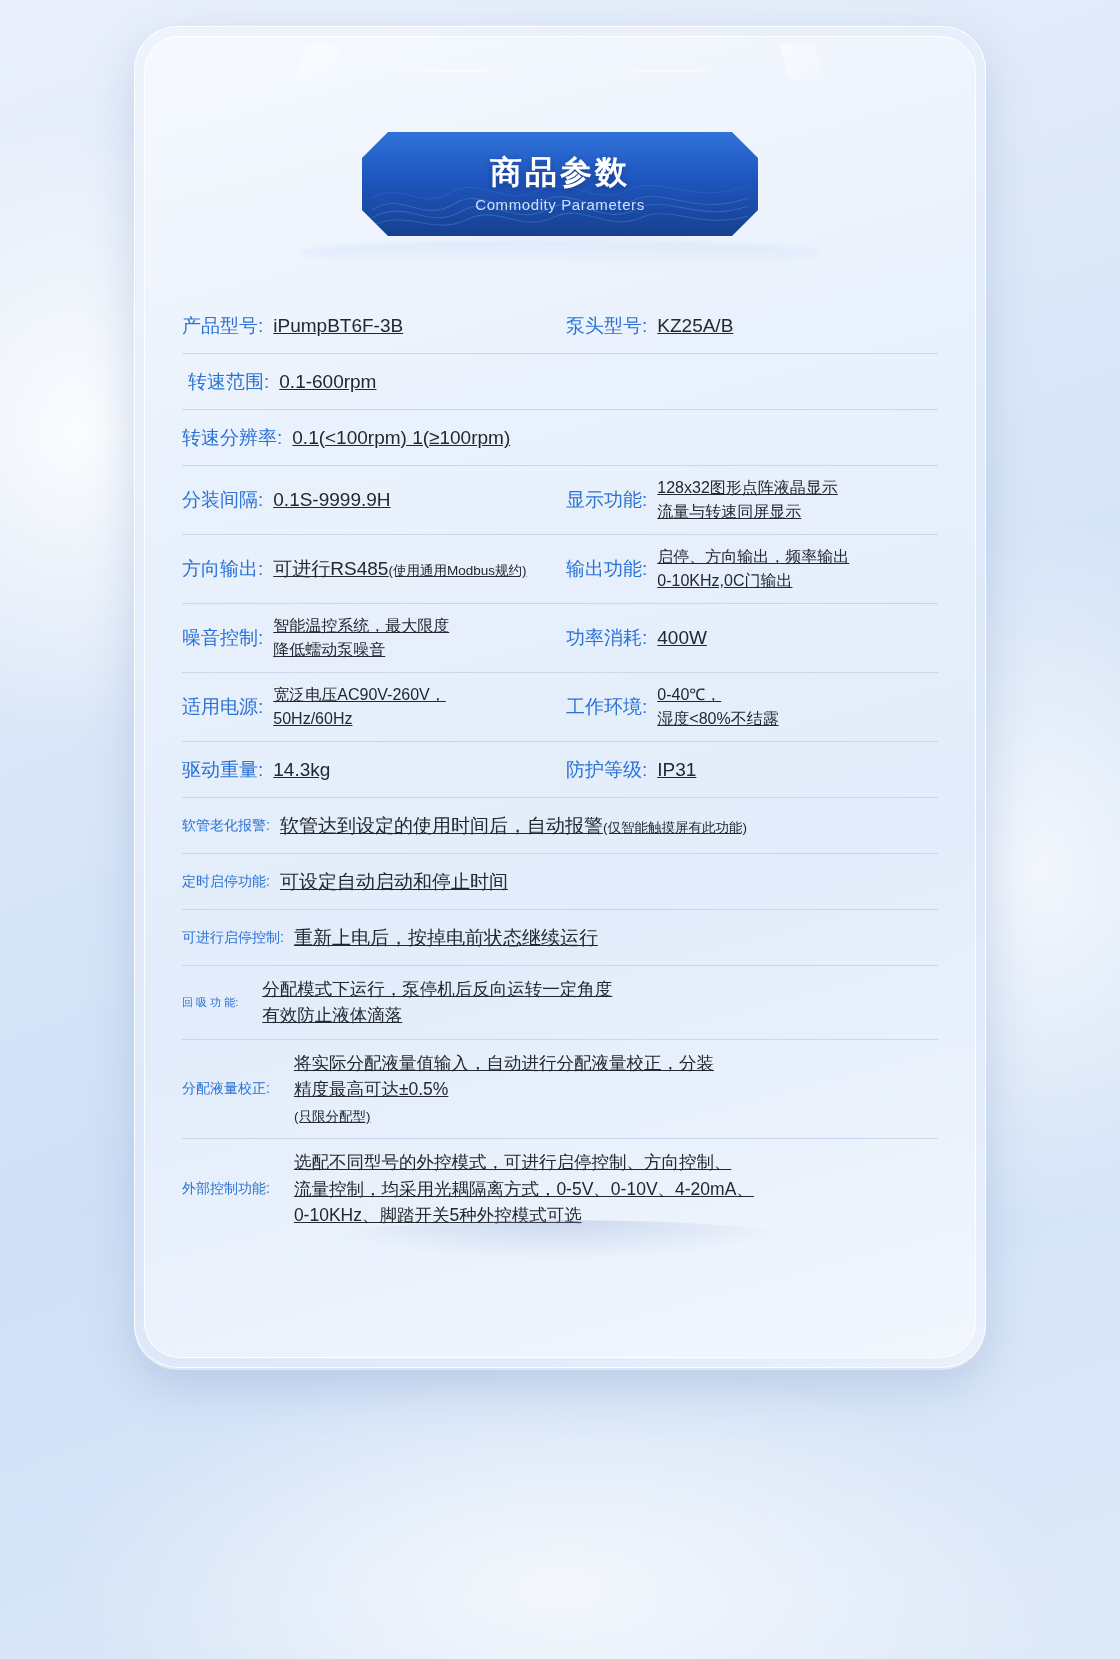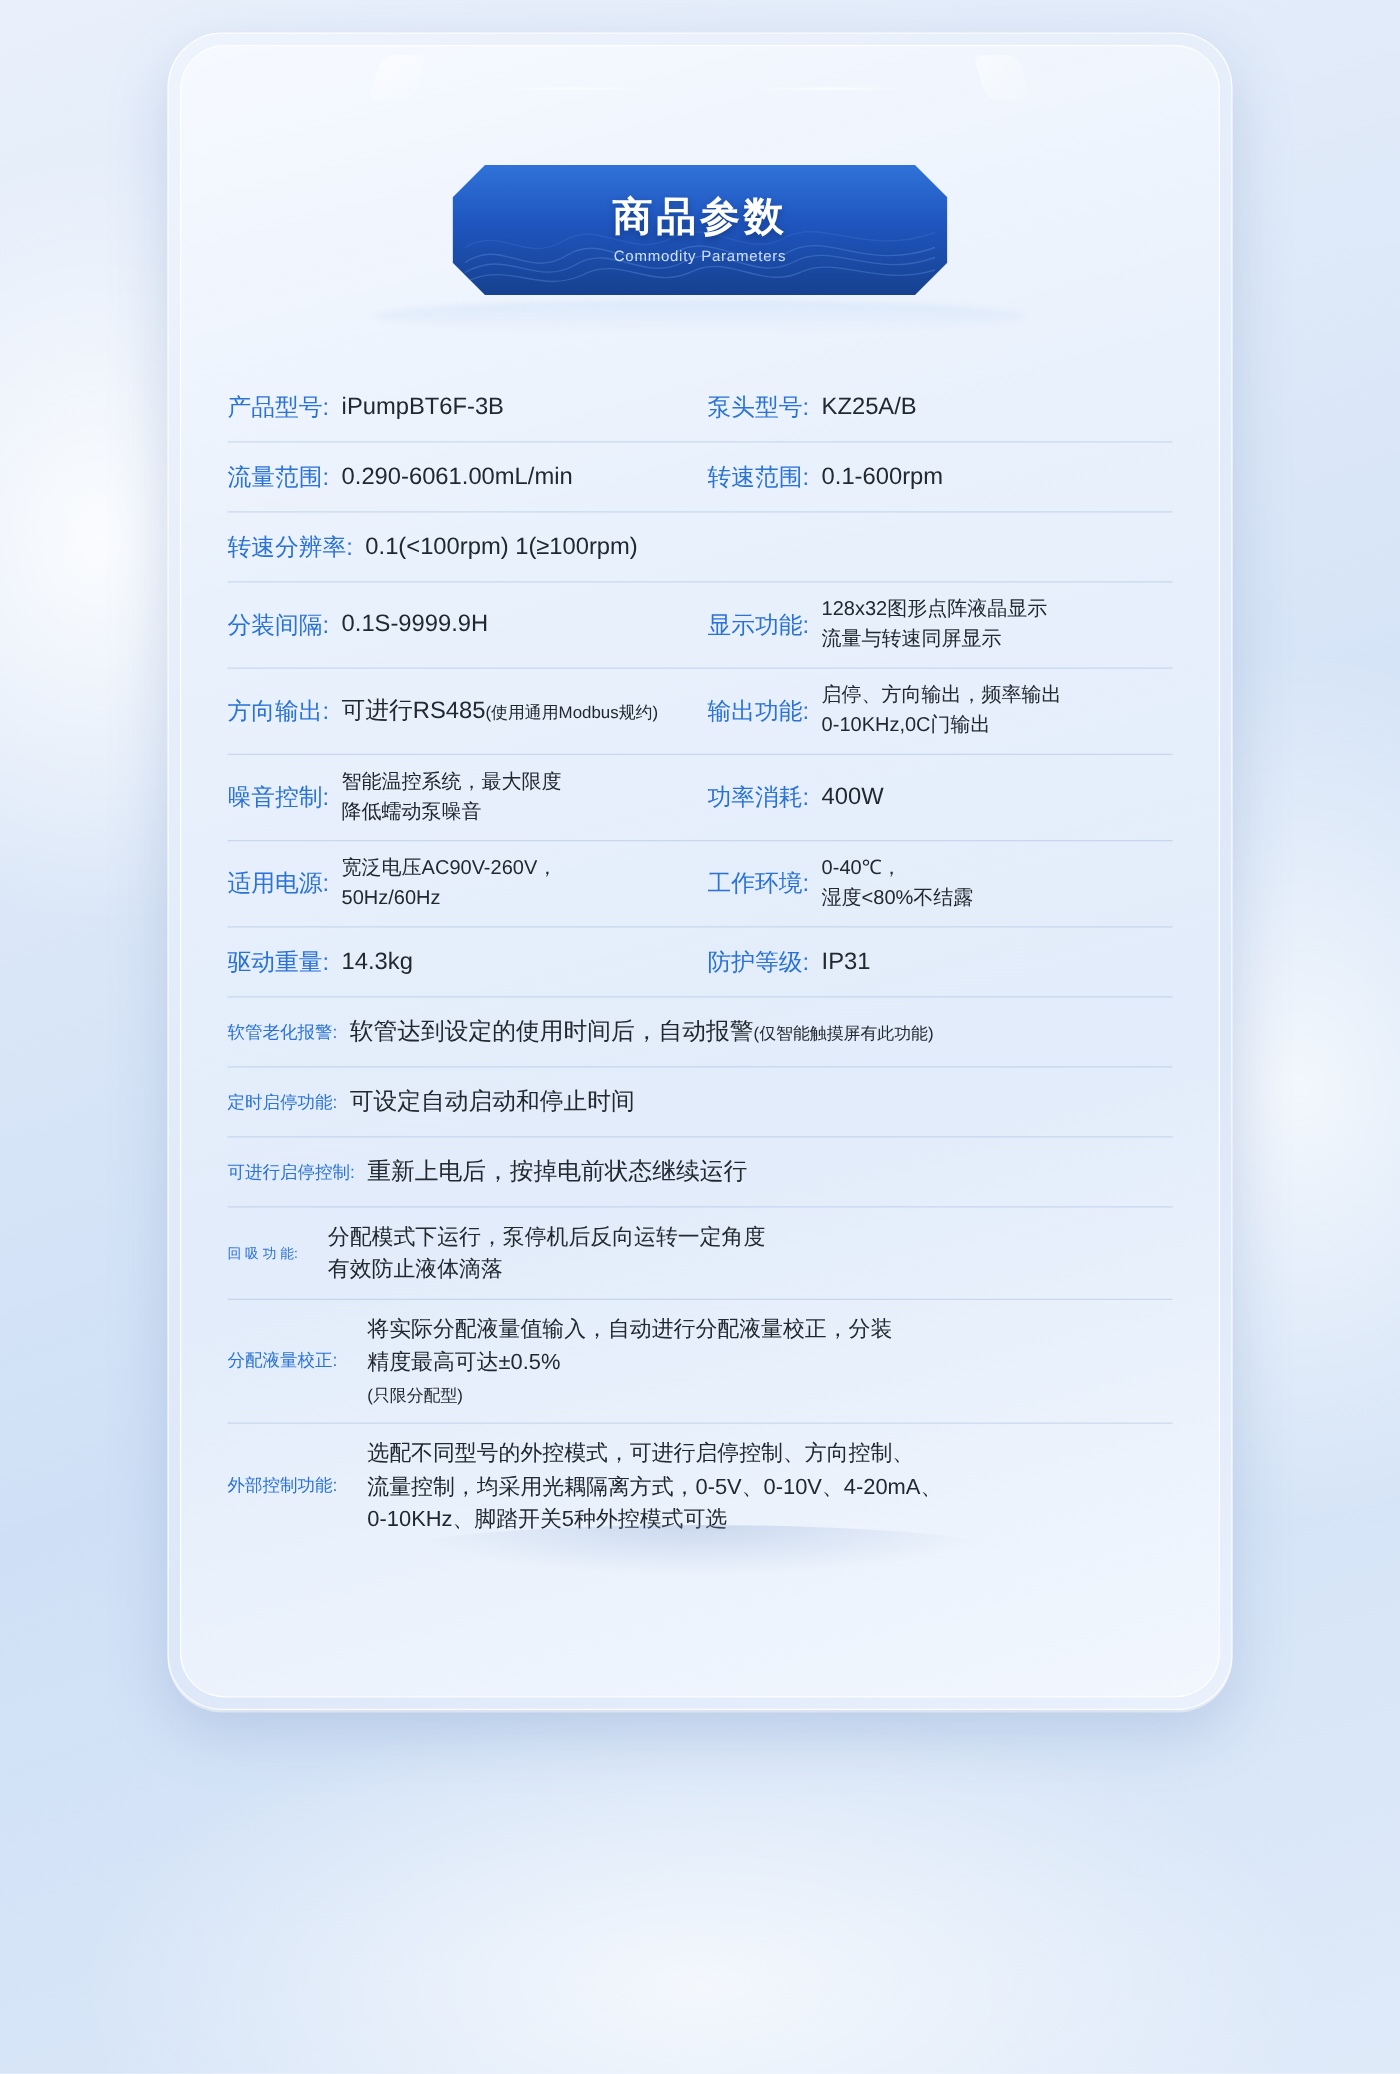--- a/index.html
+++ b/index.html
@@ -93,21 +93,21 @@
     color: #ffffff;
     font-size: 32px;
     font-weight: bold;
     letter-spacing: 3px;
     line-height: 1.1;
     text-shadow: 0 2px 6px rgba(0,0,0,.25);
   }
   .banner .t-en {
     position: relative;
     color: #cfe0ff;
-    font-size: 12px;
+    font-size: 15px;
     letter-spacing: .6px;
     margin-top: 6px;
   }
   .banner-base {
     position: absolute; left: 50%; transform: translateX(-50%);
     top: 204px; width: 520px; height: 26px;
     background: linear-gradient(180deg, rgba(219,232,250,0.95), rgba(219,232,250,0));
     border-radius: 50%;
     filter: blur(2px);
   }
@@ -141,20 +141,21 @@
     flex: 0 0 auto;
   }
   .lbl.sm { font-size: 14px; }
   .lbl.xs { font-size: 11px; }
 
   .val {
     color: #22282f;
     font-size: 19px;
     margin-left: 10px;
     line-height: 1.45;
+    text-decoration: underline;
   }
   .val.sm { font-size: 16px; line-height: 1.5; }
   .val.md { font-size: 17.5px; line-height: 1.5; margin-left: 24px; }
   .val .note { font-size: 13.5px; }
 
   
   .bottom-shadow {
     position: absolute; left: 180px; right: 180px; bottom: 98px; height: 40px;
     background: radial-gradient(50% 100% at 50% 0%, rgba(120,150,200,0.28), rgba(120,150,200,0));
     border-radius: 50%;
@@ -206,26 +207,20 @@
             </div>
           </div>
           <div class="cell half left-pad">
             <div class="lbl">泵头型号:</div>
             <div class="val">
               <div>KZ25A/B</div>
             </div>
           </div>
         </div>
         <div class="row">
-          <div class="cell half">
-            <div class="lbl">流量范围:</div>
-            <div class="val">
-              <div>0.290-6061.00mL/min</div>
-            </div>
-          </div>
           <div class="cell half left-pad">
             <div class="lbl">转速范围:</div>
             <div class="val">
               <div>0.1-600rpm</div>
             </div>
           </div>
         </div>
         <div class="row">
           <div class="cell full">
             <div class="lbl">转速分辨率:</div>

